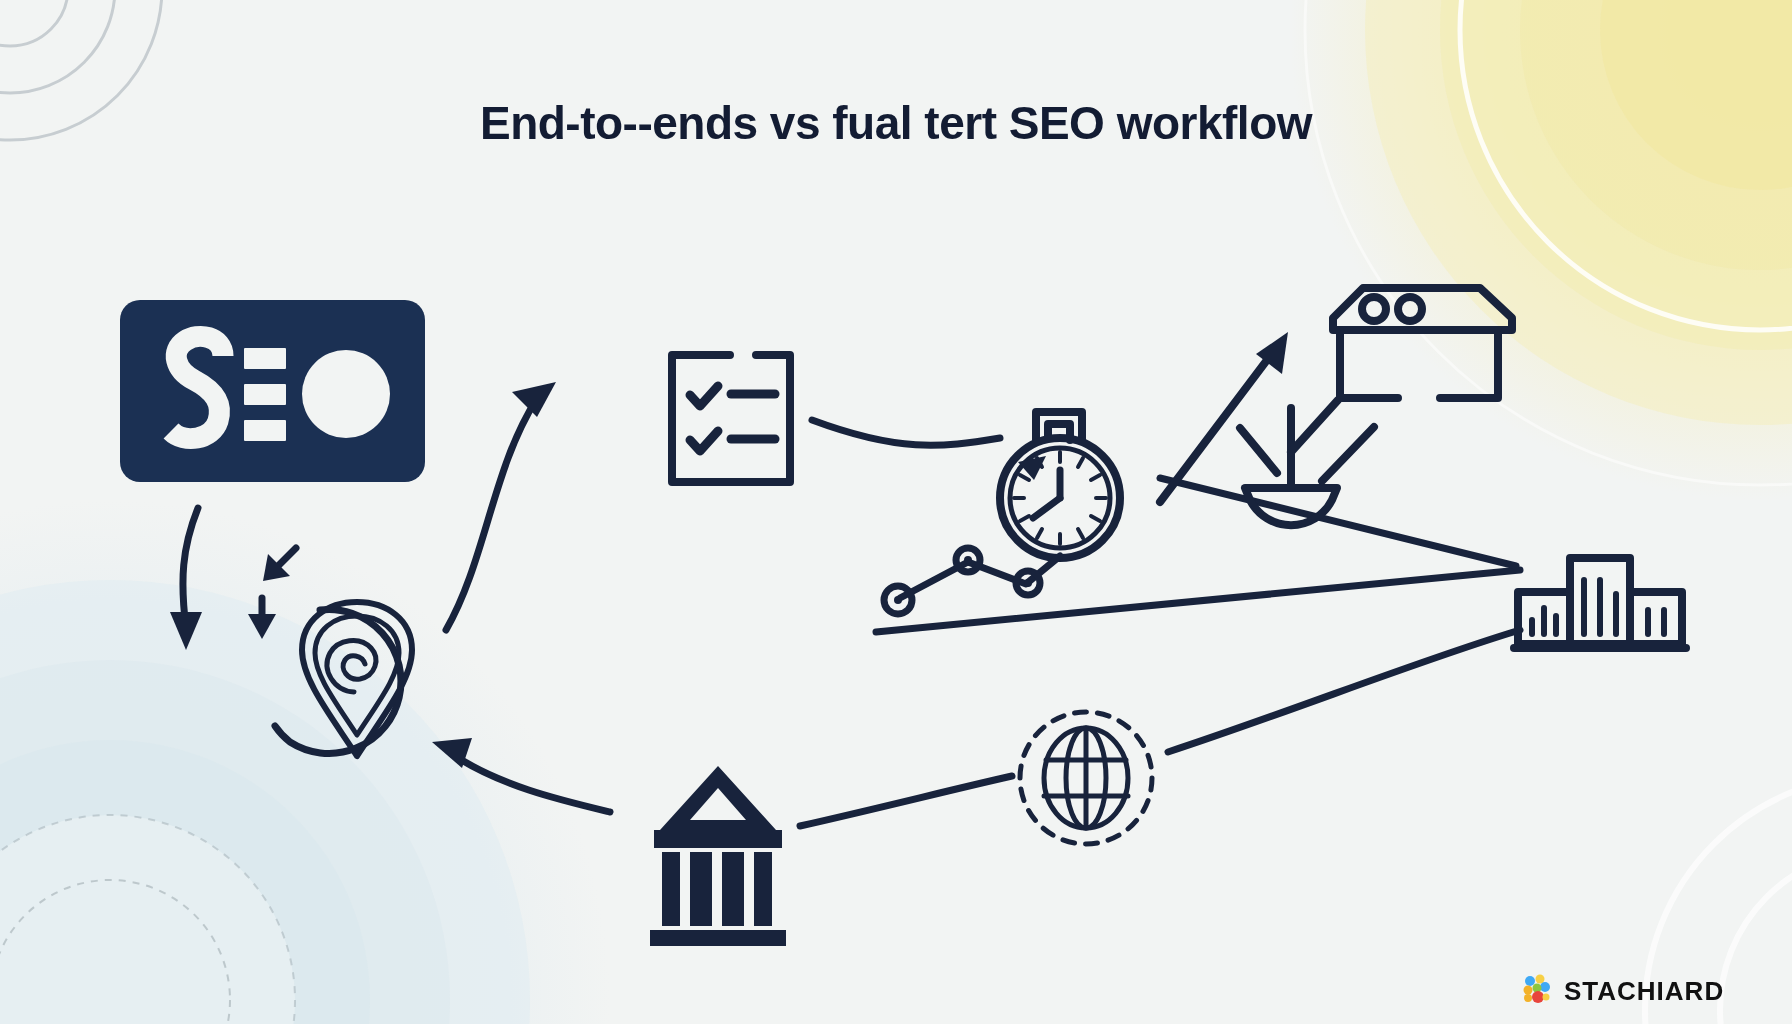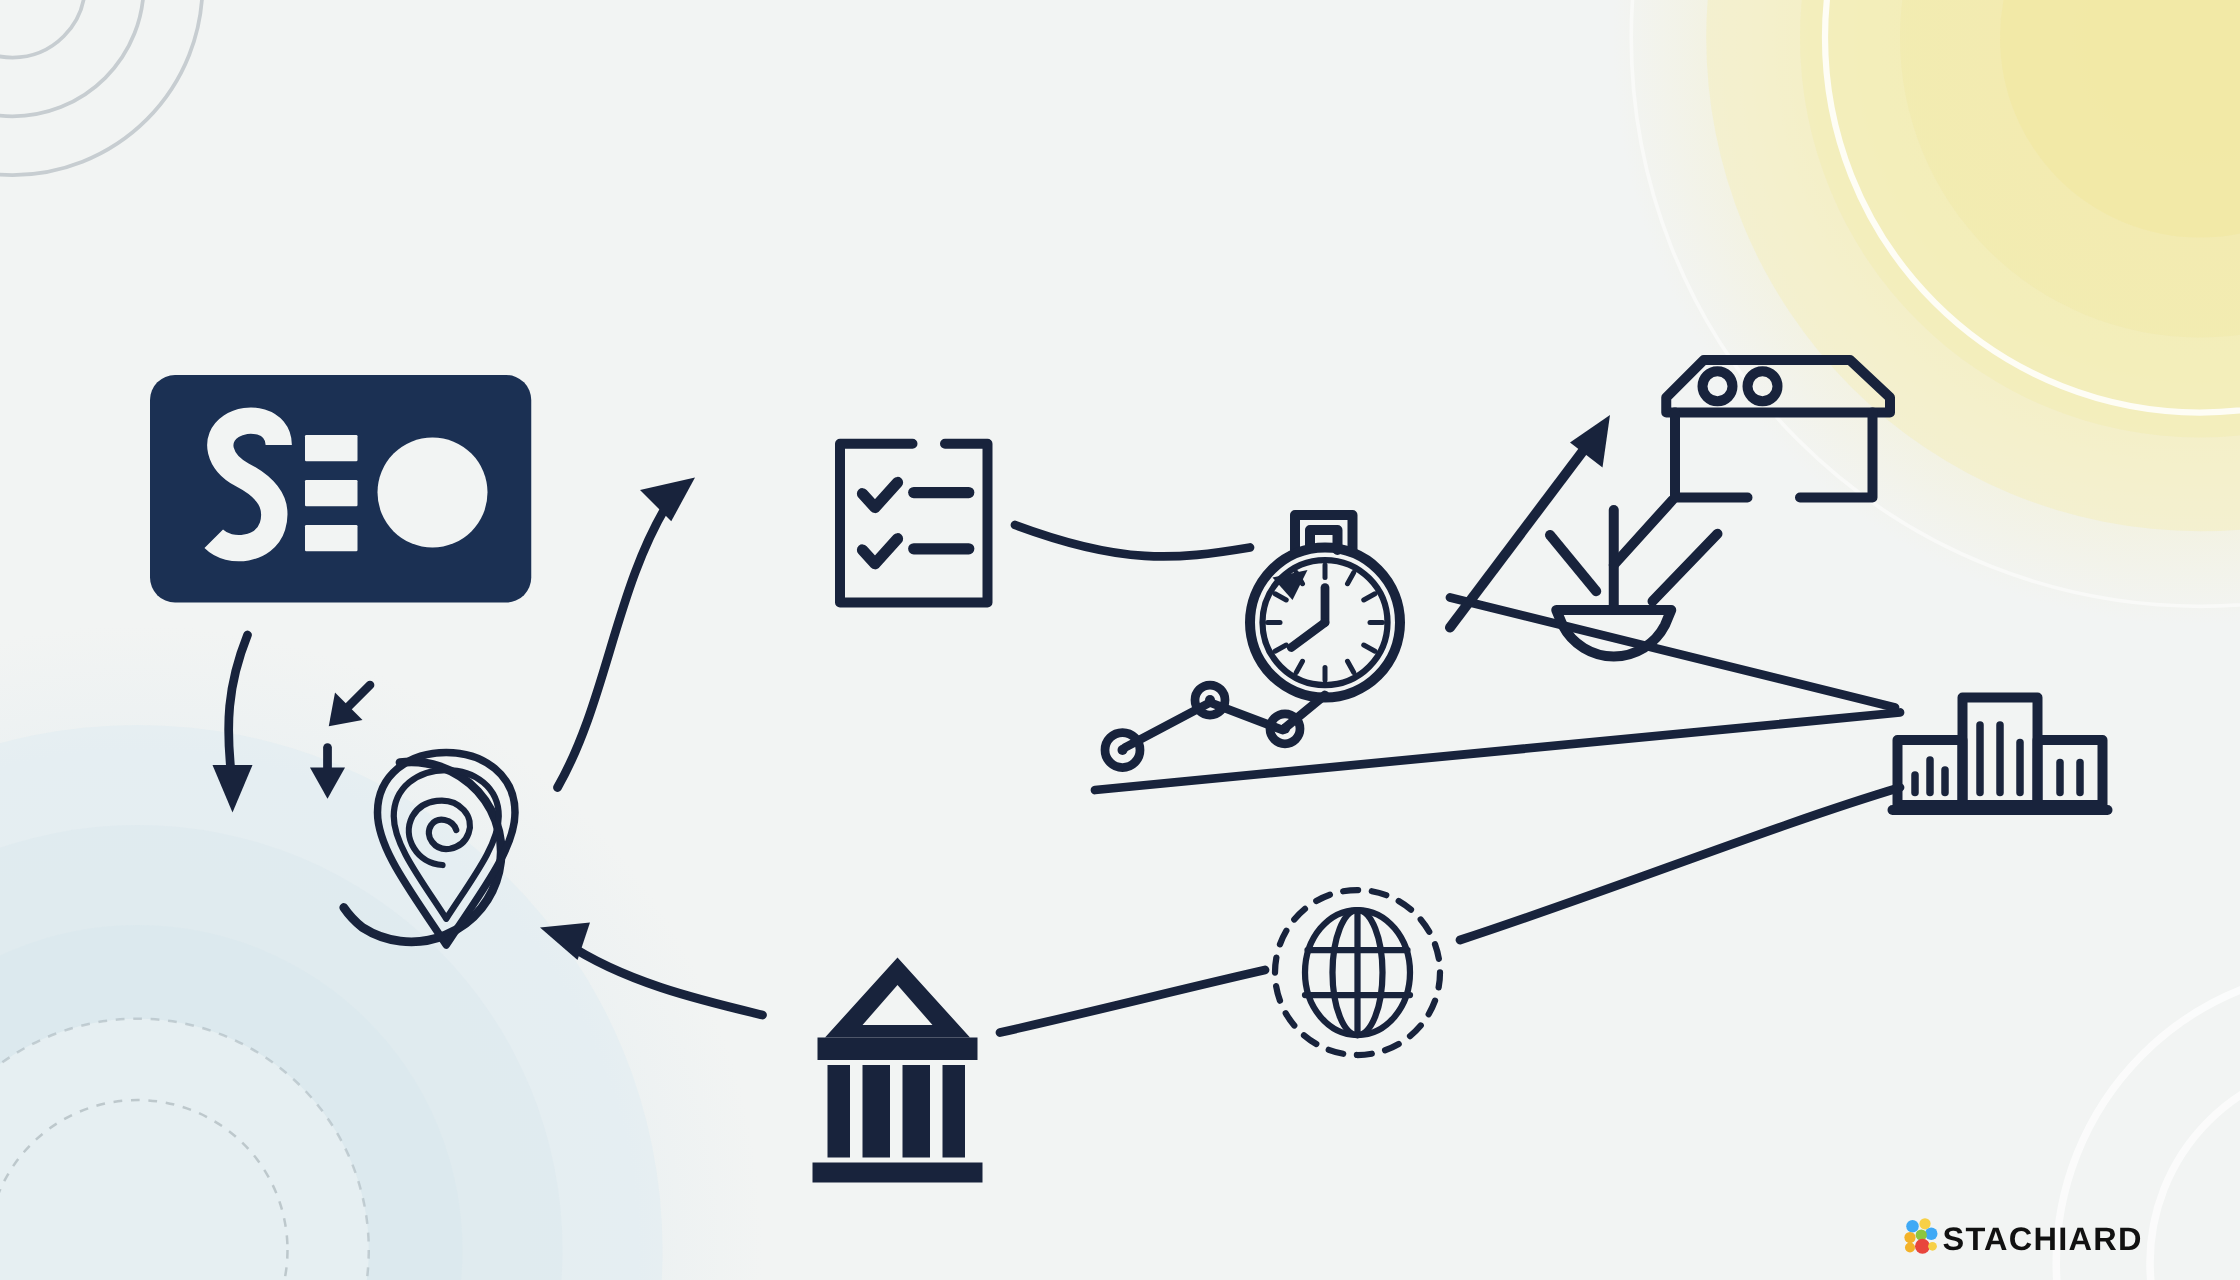--- a/index.html
+++ b/index.html
@@ -59,20 +59,21 @@
     height: 1024px;
   }
 
   
   #brand {
     position: absolute;
     left: 1520px;
     top: 972px;
     display: flex;
     align-items: center;
+    gap: 10px;
   }
   #brand .brand-text {
     font-size: 26px;
     font-weight: 700;
     letter-spacing: 1px;
     color: #111111;
     font-family: "Liberation Sans", sans-serif;
   }
 </style>
 </head>
@@ -121,20 +122,21 @@
         <circle cx="10" cy="-12" r="152"></circle>
       </g>
 
       <g fill="none" stroke="#ffffff" stroke-width="6" opacity="0.7">
         <circle cx="1880" cy="1010" r="160"></circle>
         <circle cx="1880" cy="1010" r="235"></circle>
       </g>
     </svg>
   </div>
 
+  <div id="title">End-to--ends vs fual tert SEO workflow</div>
 
   <div id="seo-badge">
     <svg width="305" height="182" viewBox="0 0 305 182" xmlns="http://www.w3.org/2000/svg">
 
       <g fill="none" stroke="#f2f4f3" stroke-width="21" stroke-linecap="butt">
         <path d="M103 56 C103 36, 78 32, 65 41 C50 51, 55 70, 74 80
                  C95 91, 103 104, 98 121 C92 140, 64 144, 51 131"></path>
       </g>
 
       <g fill="#f2f4f3">

